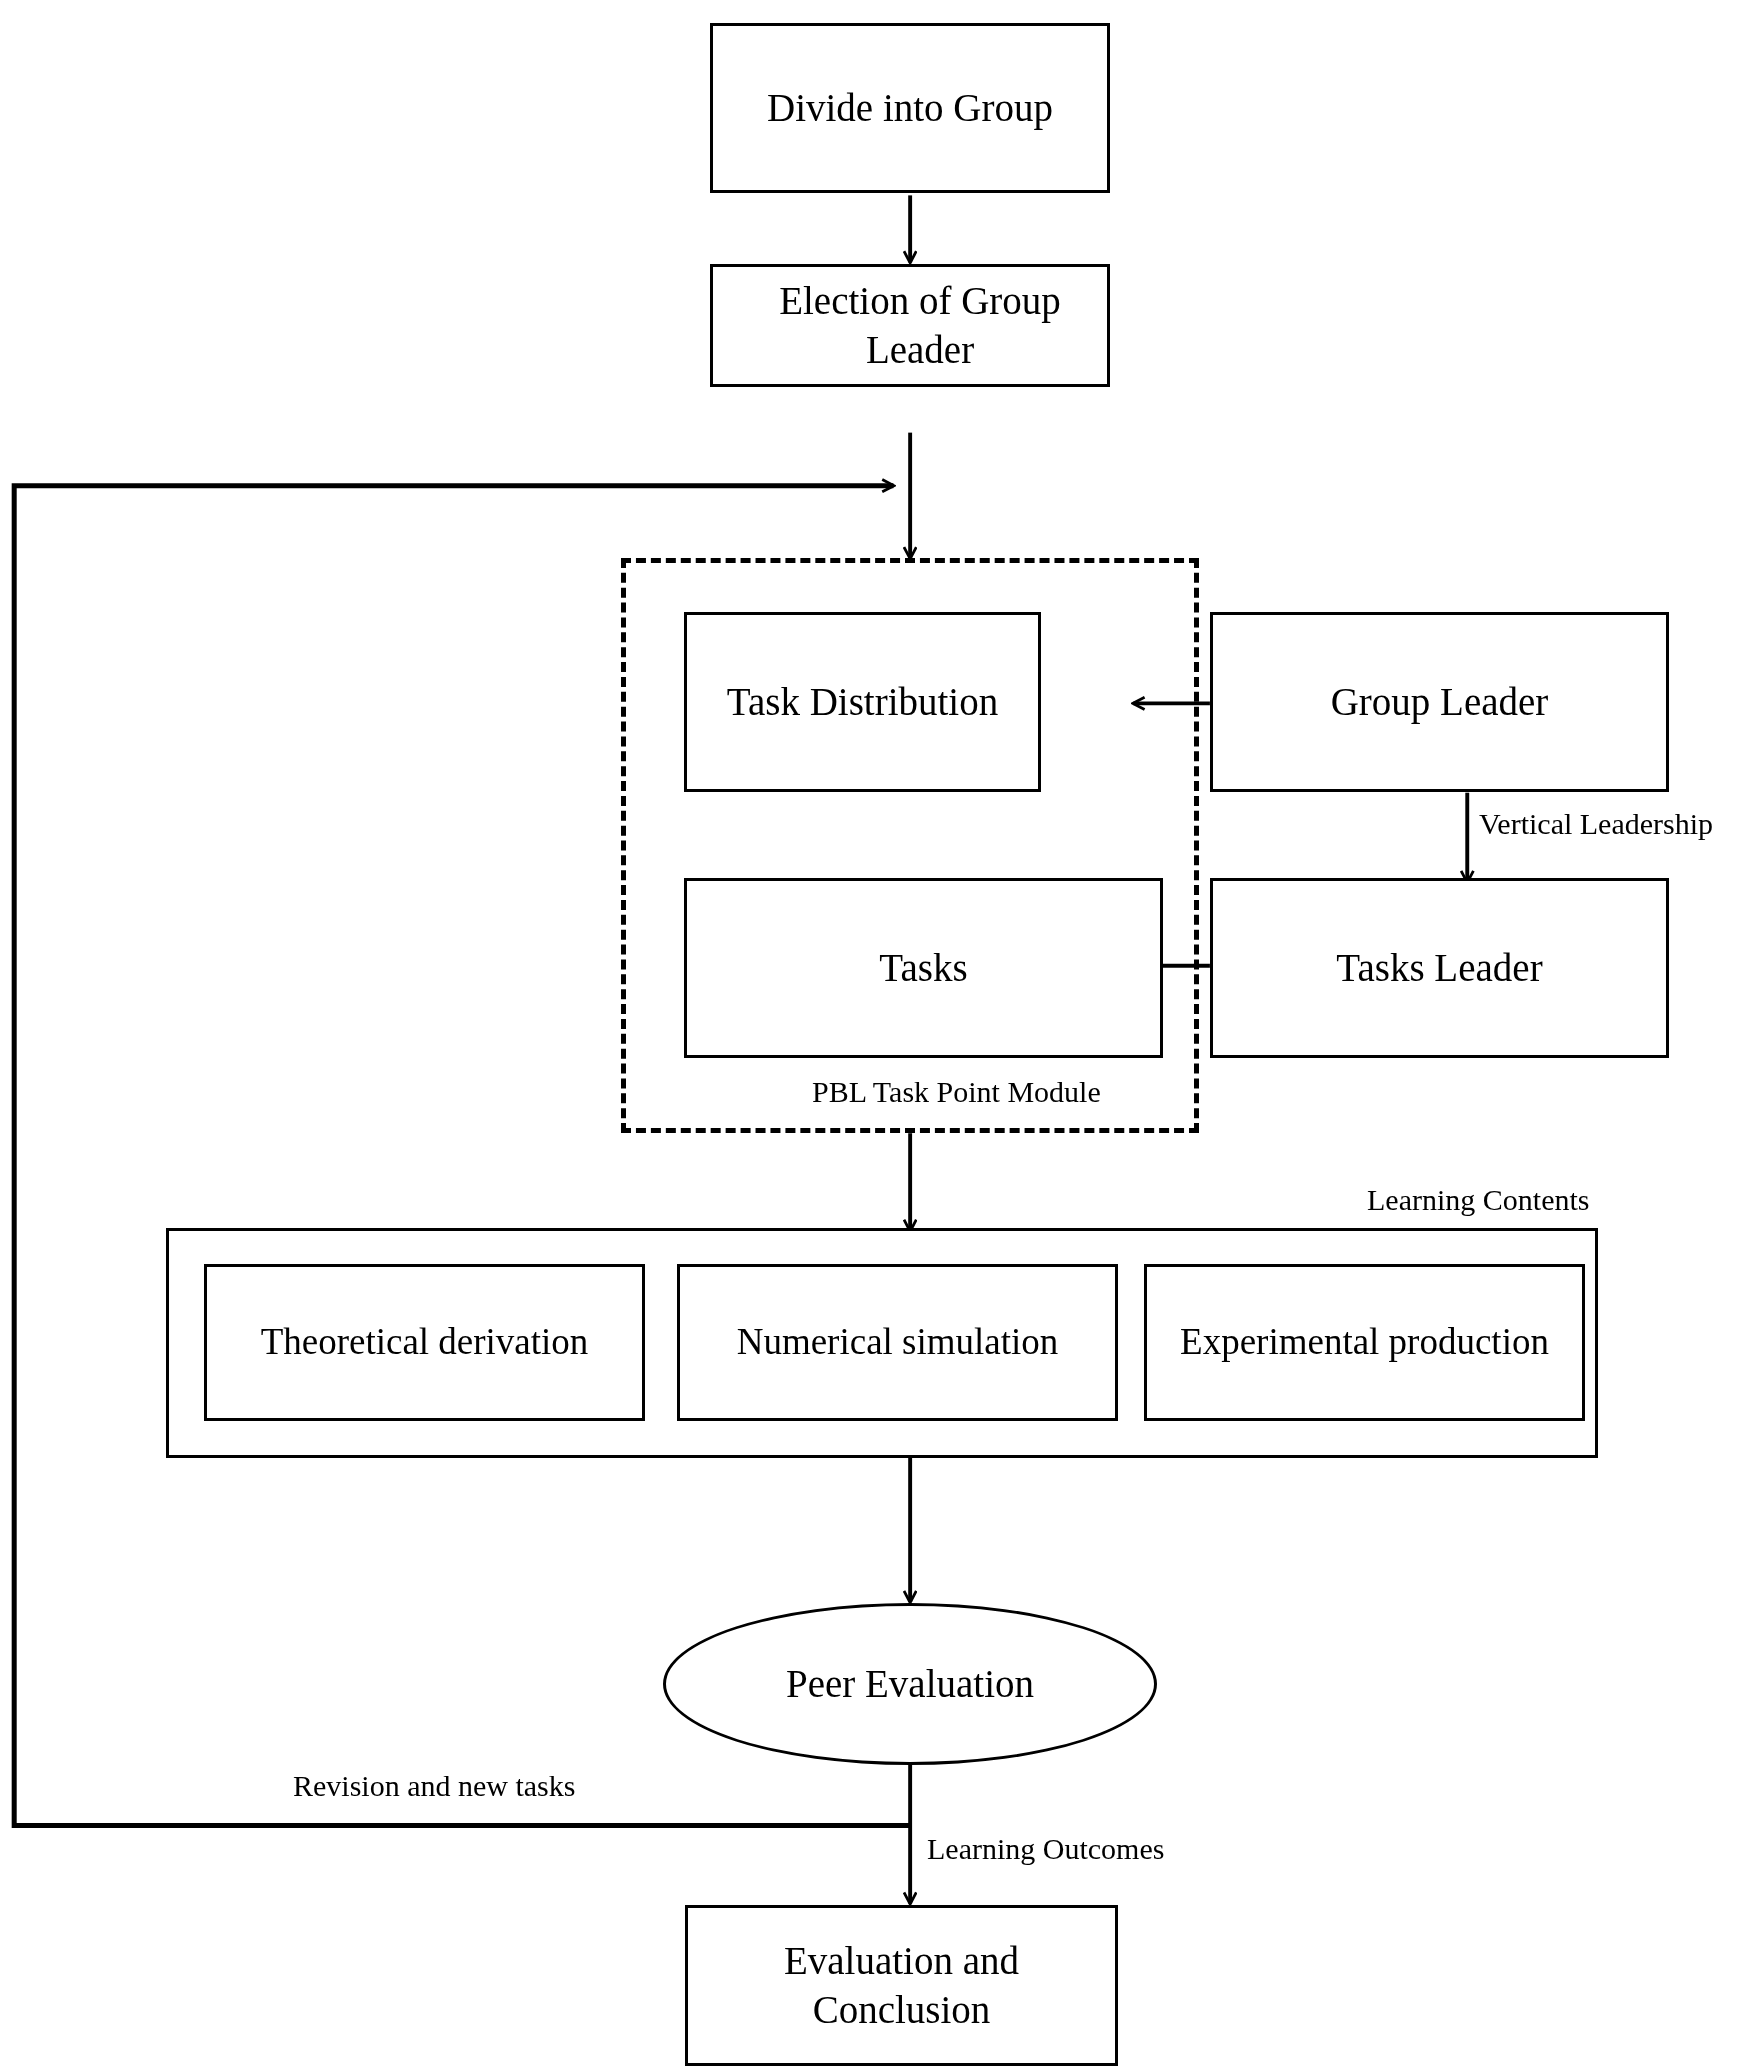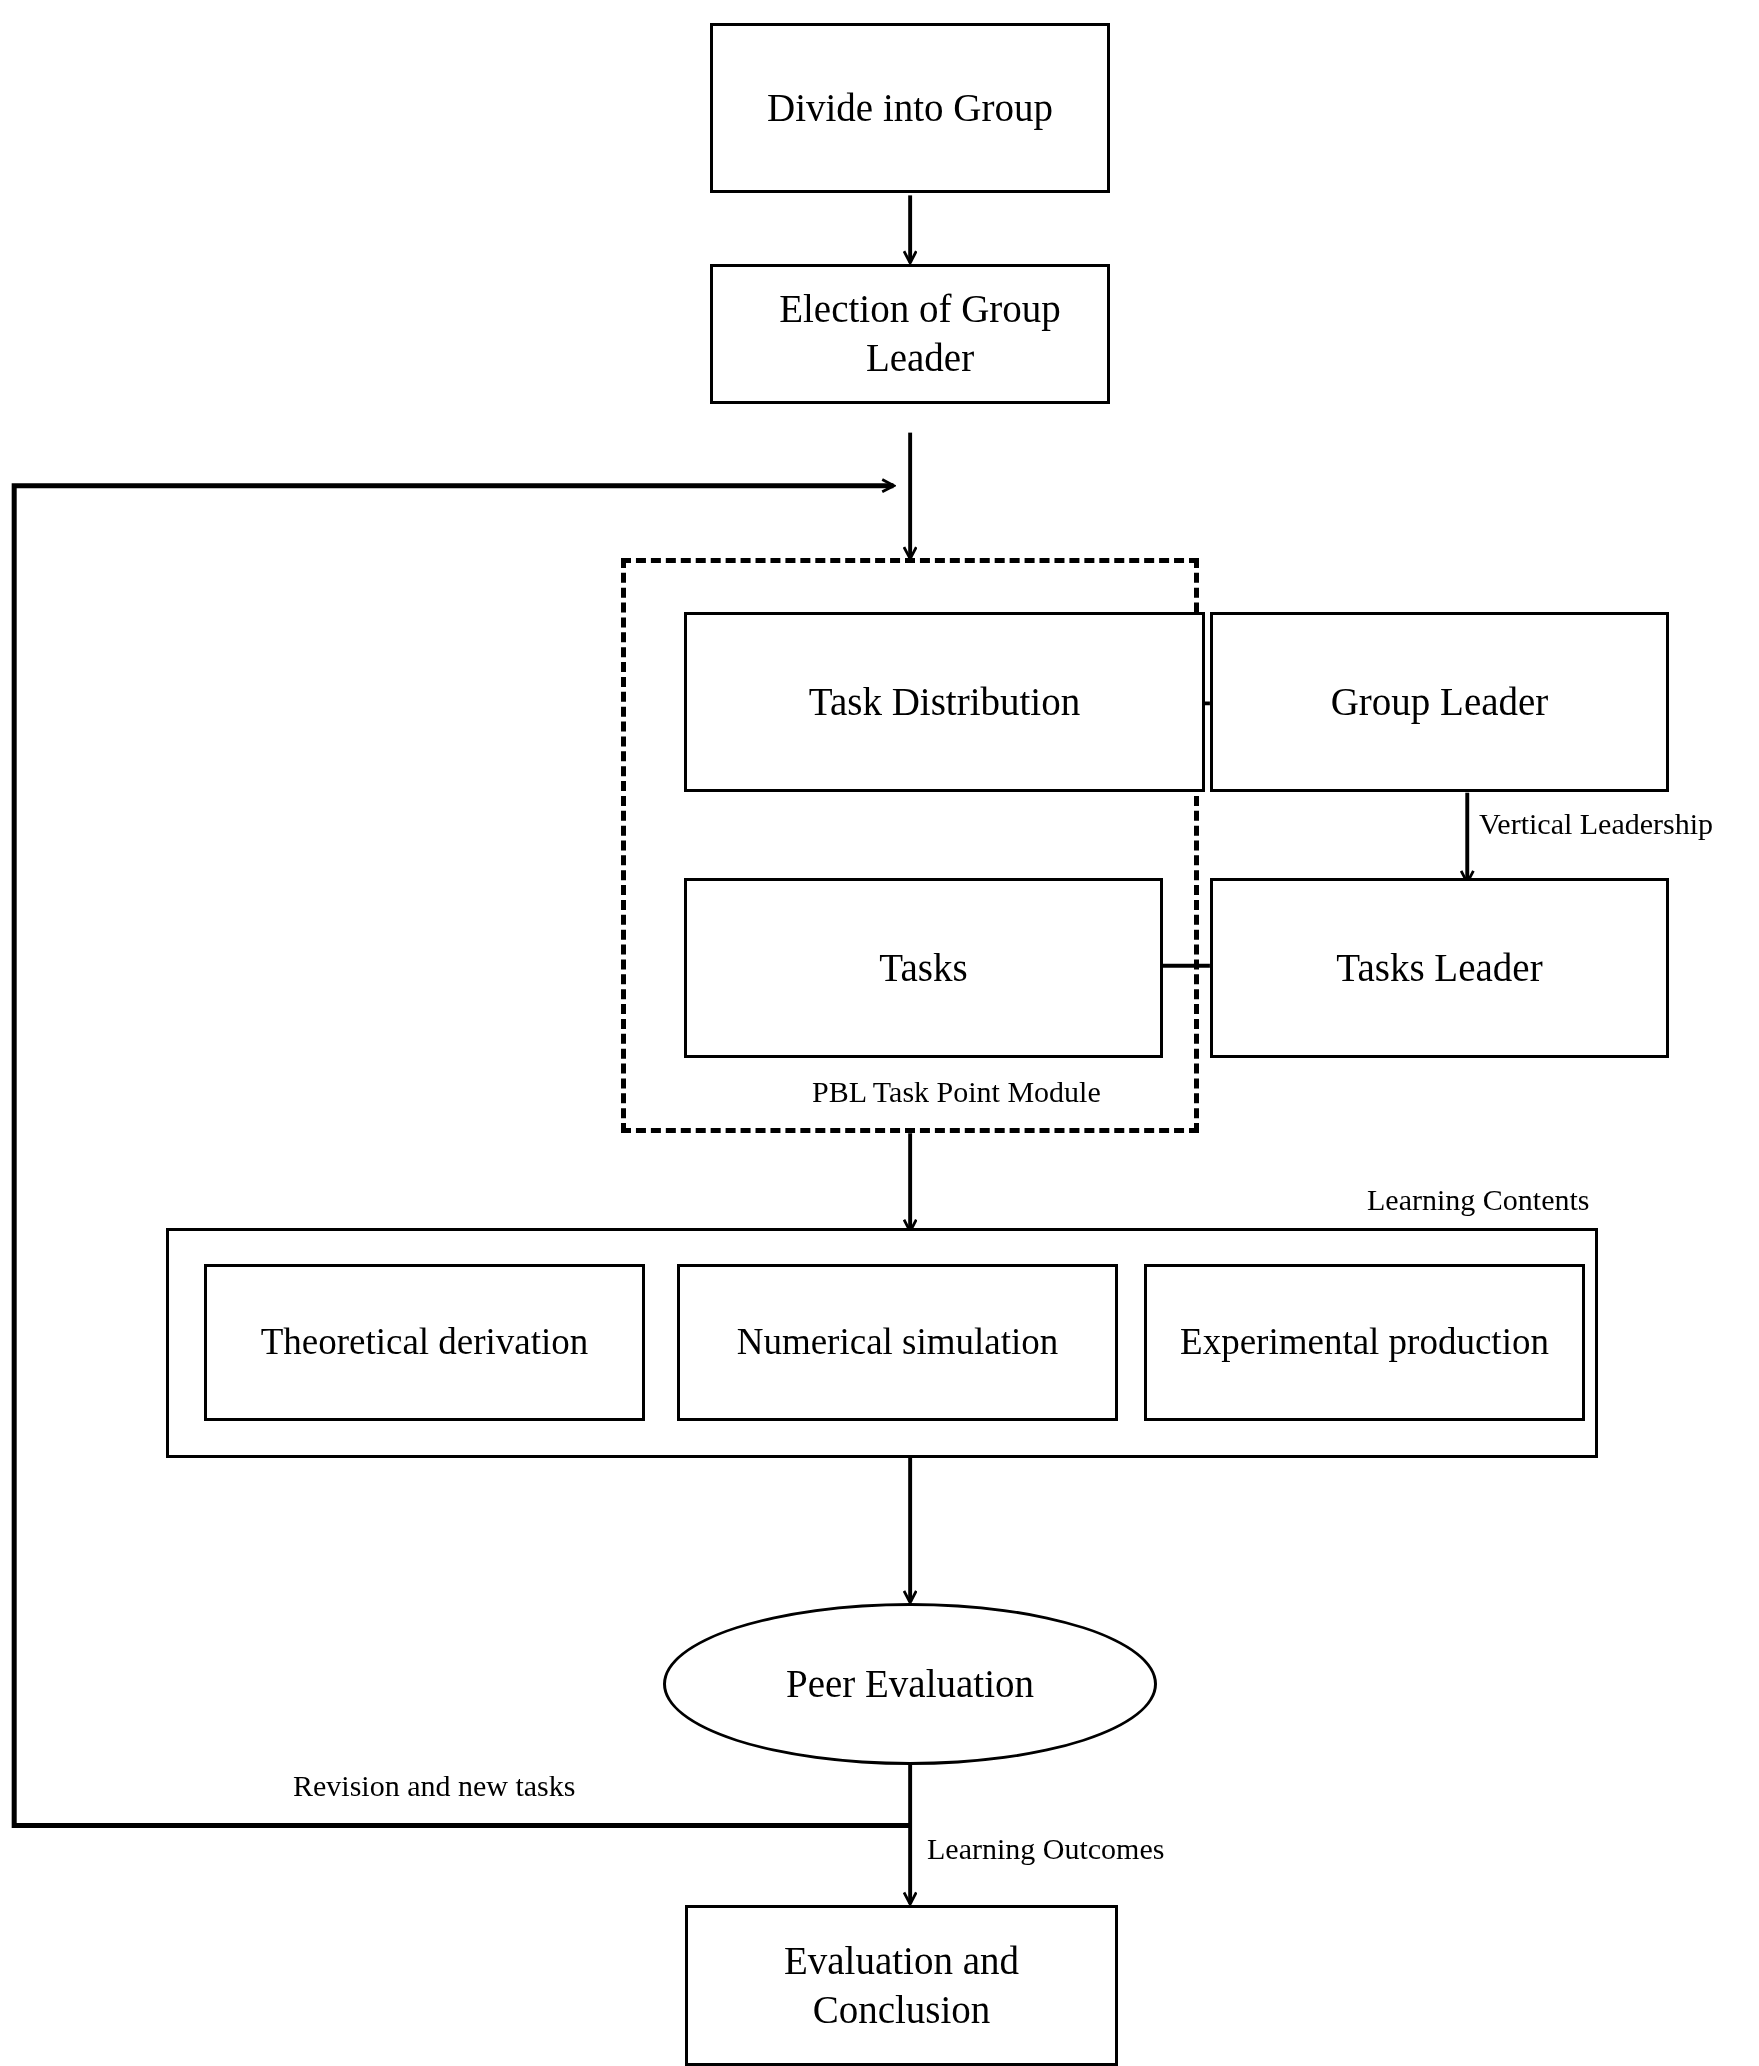--- a/index.html
+++ b/index.html
@@ -85,28 +85,28 @@
 
     <line x1="1630" y1="2612" x2="1630" y2="2870" stroke="#000000" stroke-width="7" marker-end="url(#arrowOpen)"></line>
 
     <line x1="1630" y1="3155" x2="1630" y2="3410" stroke="#000000" stroke-width="7" marker-end="url(#arrowOpen)"></line>
   </svg>
 
   <div class="node fs-big" style="left:710px; top:23.4px; width:400px; height:170px;">
     <span class="lbl">Divide into Group</span>
   </div>
 
-  <div class="node fs-big" style="left:710px; top:264px; width:400px; height:140px;padding-left:20px;">
+  <div class="node fs-big" style="left:710px; top:264px; width:400px; height:123px;padding-left:20px;">
     <span class="lbl">Election of Group Leader</span>
   </div>
 
   <div class="dashed-group" style="left:621px; top:558px; width:578px; height:575px;"></div>
   <div class="floating-label fs-small" style="left:812px; top:1077px;">PBL Task Point Module</div>
 
-  <div class="node fs-big" style="left:684px; top:612px; width:521px; height:180px;">
+  <div class="node fs-big" style="left:684px; top:612px; width:357px; height:180px;">
     <span class="lbl">Task Distribution</span>
   </div>
 
   <div class="node fs-big" style="left:684px; top:878px; width:479px; height:180px;">
     <span class="lbl">Tasks</span>
   </div>
 
   <div class="node fs-big" style="left:1210px; top:612px; width:459px; height:180px;">
     <span class="lbl">Group Leader</span>
   </div>

